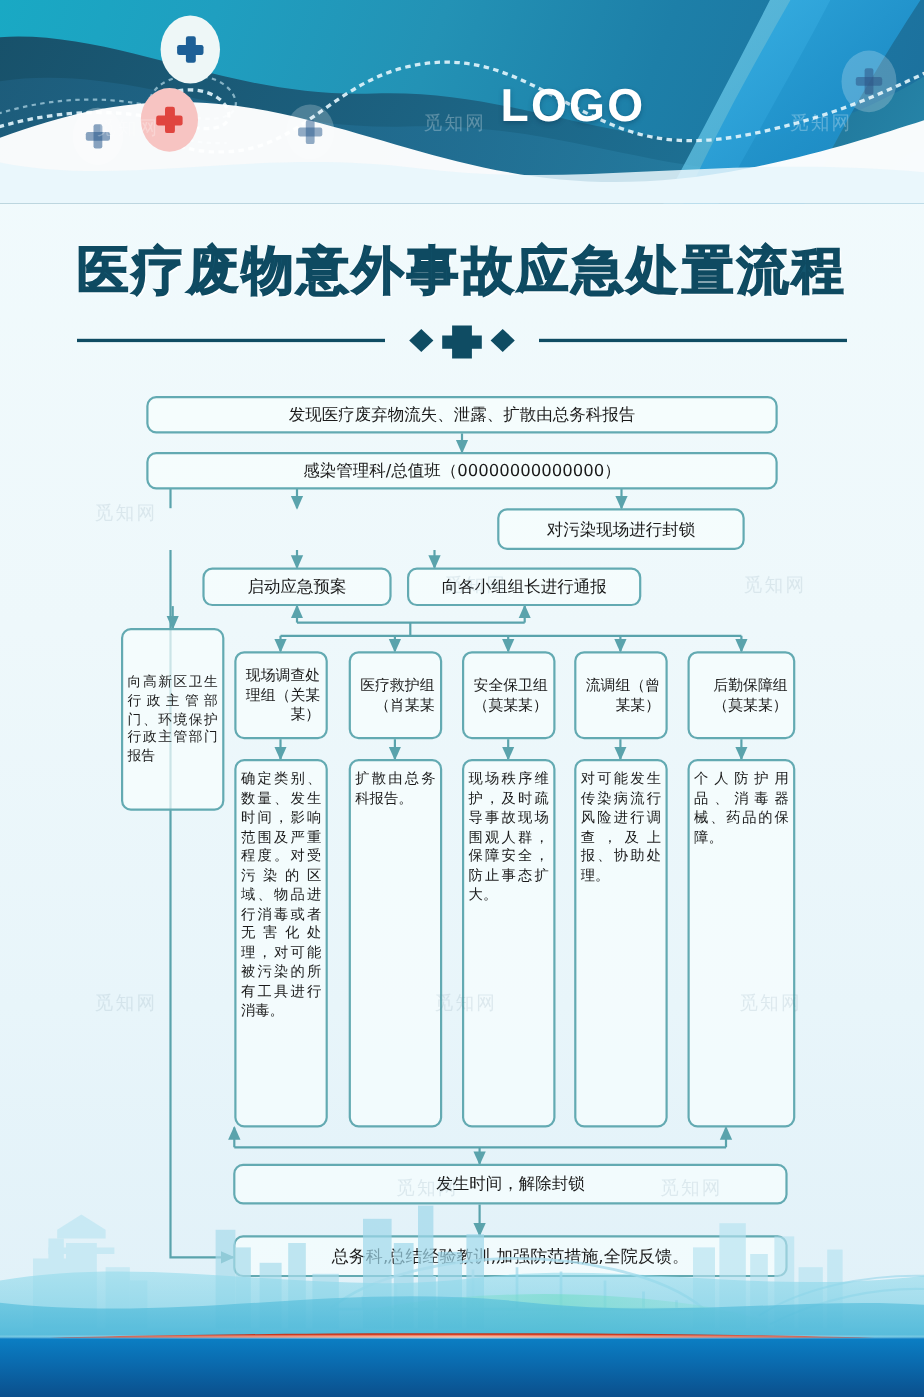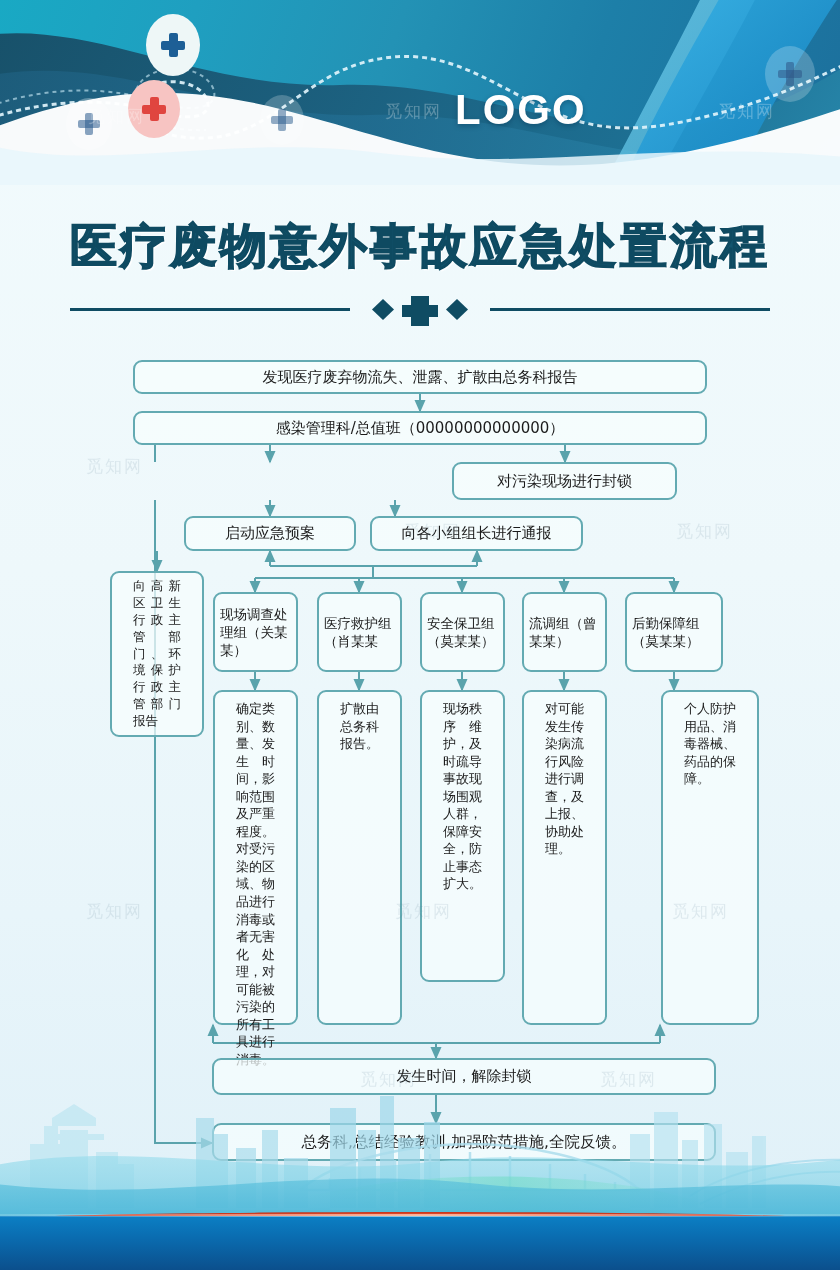--- a/index.html
+++ b/index.html
@@ -60,21 +60,21 @@
   .dashcurve { position:absolute; left:0; top:0; width:840px; height:185px; }
   .badge {
     position: absolute; border-radius: 50%;
     display: flex; align-items: center; justify-content: center;
   }
   .cross { position: relative; }
   .cross::before, .cross::after {
     content: ""; position: absolute; background: currentColor; border-radius: 2px;
   }
   .logo-text {
-    position: absolute; left: 455px; top: 86px;
+    position: absolute; left: 455px; top: 72px;
     font-size: 42px; font-weight: bold; color: #ffffff;
     letter-spacing: 2px; font-family: "Liberation Sans", sans-serif;
     text-shadow: 0 2px 5px rgba(0,40,70,.35);
   }
   .wm { position: absolute; color: rgba(255,255,255,.28); font-size: 17px; letter-spacing: 2px; pointer-events: none; }
   .wm.dark { color: rgba(90,130,150,.14); }
 
   
   .title-wrap { position: absolute; left: 0; top: 215px; width: 840px; text-align: center; }
   .title {
@@ -87,27 +87,27 @@
   .divider { position: absolute; left: 0; top: 292px; width: 840px; height: 36px; }
 
   
   .flow { position: absolute; left: 0; top: 0; width: 840px; height: 1270px; }
   .box {
     position: absolute;
     border: 2px solid #63aab2;
     border-radius: 9px;
     background: rgba(247,253,254,.72);
     display: flex; align-items: center; justify-content: center;
-    text-align: left;
+    text-align: right;
     color: #1b1b1b;
     font-family: "DejaVu Sans", sans-serif;
     line-height: 1.35;
     padding: 15px 5px;
   }
-  .box.tall { align-items: flex-start; text-align: justify; text-align-last: left; padding: 8px 21px; }
+  .box.tall { align-items: flex-start; text-align: justify; text-align-last: left; padding: 8px 4px; }
   .box.tall span { display: block; width: 100%; }
 
   svg.lines { position: absolute; left: 0; top: 0; width: 840px; height: 1270px; pointer-events: none; }
 
   
   .footer { position: absolute; left: 0; bottom: 0; width: 840px; height: 190px; overflow: hidden; }
   .skyline { position: absolute; left: 0; bottom: 62px; width: 840px; height: 130px; }
   .f-wave1 {
     position: absolute; left: -20px; bottom: 52px; width: 900px; height: 90px;
     background: linear-gradient(180deg, rgba(168,228,240,.55), rgba(120,205,228,.75));
@@ -285,27 +285,27 @@
     <div class="box" style="left:420px; top:592px; width:85px; height:80px; font-size:13.5px;">安全保卫组（莫某某）</div>
     <div class="box" style="left:522px; top:592px; width:85px; height:80px; font-size:13.5px;">流调组（曾某某）</div>
     <div class="box" style="left:625px; top:592px; width:98px; height:80px; font-size:13.5px;">后勤保障组（莫某某）</div>
 
     <div class="box tall" style="left:213px; top:690px; width:85px; height:335px; font-size:13px;">
       <span>确定类别、数量、发生时间，影响范围及严重程度。对受污染的区域、物品进行消毒或者无害化处理，对可能被污染的所有工具进行消毒。</span>
     </div>
     <div class="box tall" style="left:317px; top:690px; width:85px; height:335px; font-size:13px;">
       <span>扩散由总务科报告。</span>
     </div>
-    <div class="box tall" style="left:420px; top:690px; width:85px; height:292px; font-size:13px;">
+    <div class="box tall" style="left:420px; top:690px; width:85px; height:335px; font-size:13px;">
       <span>现场秩序维护，及时疏导事故现场围观人群，保障安全，防止事态扩大。</span>
     </div>
     <div class="box tall" style="left:522px; top:690px; width:85px; height:335px; font-size:13px;">
       <span>对可能发生传染病流行风险进行调查，及上报、协助处理。</span>
     </div>
-    <div class="box tall" style="left:625px; top:690px; width:98px; height:335px; font-size:13px;margin-left:36px;">
+    <div class="box tall" style="left:625px; top:690px; width:98px; height:335px; font-size:13px;">
       <span>个人防护用品、消毒器械、药品的保障。</span>
     </div>
 
     <div class="box" style="left:212px; top:1058px; width:504px; height:37px; font-size:15px;">发生时间，解除封锁</div>
 
     <div class="box" style="left:212px; top:1123px; width:504px; height:38px; font-size:15.5px;">总务科,总结经验教训,加强防范措施,全院反馈。</div>
   </div>
 
   <div class="wm dark" style="left:86px; top:455px;">觅知网</div>
   <div class="wm dark" style="left:86px; top:900px;">觅知网</div>

